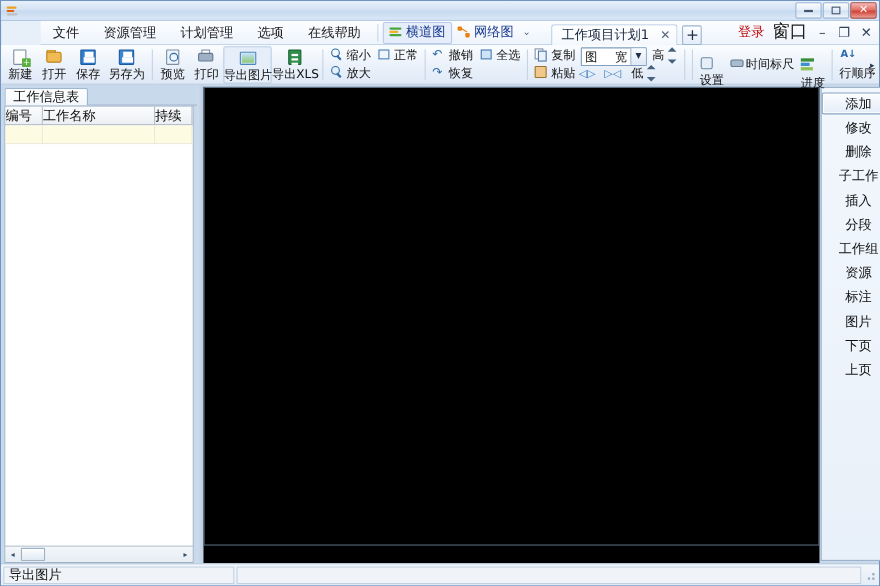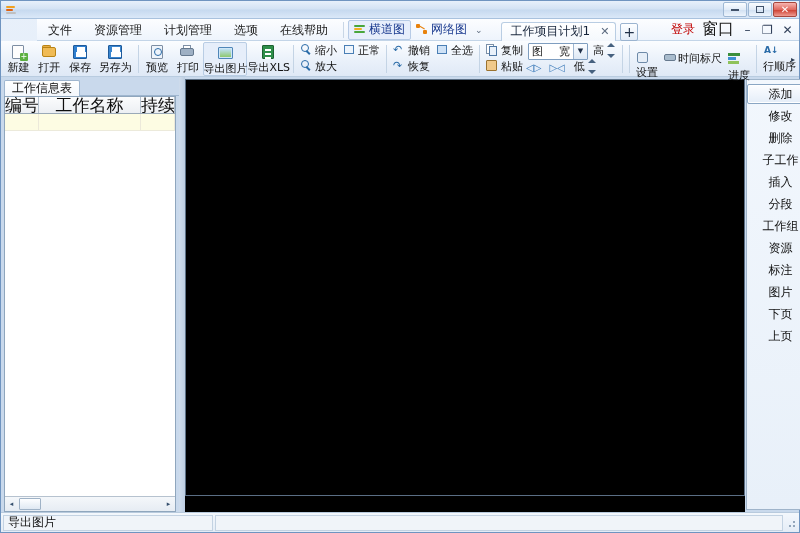--- a/index.html
+++ b/index.html
@@ -203,21 +203,21 @@
   .grid{
     flex:1 1 auto;min-height:0;display:flex;flex-direction:column;
     border:1px solid #8fa6bd;background:#fff;box-sizing:border-box;margin-right:3px;
   }
   .ghead{
     display:flex;height:17px;flex:0 0 17px;
     background:linear-gradient(to bottom,#fbfcfd 0%,#eceff3 100%);
     border-bottom:1px solid #9aa9b8;box-sizing:border-box;
   }
   .gh{
-    font-size:17px;color:#0d0d0d;text-align:center;line-height:16px;
+    font-size:12px;color:#0d0d0d;text-align:left;line-height:16px;
     border-right:1px solid #b4c0cd;box-sizing:border-box;overflow:hidden;white-space:nowrap;
   }
   .gh.c0{width:34px;flex:0 0 34px;}
   .gh.c1{flex:1 1 auto;}
   .gh.c2{width:34px;flex:0 0 34px;}
   .grows{flex:1 1 auto;min-height:0;background:#fff;overflow:hidden;}
   .grow{display:flex;height:16px;background:#fdfce3;border-bottom:1px solid #eceadb;}
   .gcell{border-right:1px solid #ece9da;box-sizing:border-box;font-size:12px;padding-left:3px;}
   .gcell.c0{width:34px;flex:0 0 34px;}
   .gcell.c1{flex:1 1 auto;}

